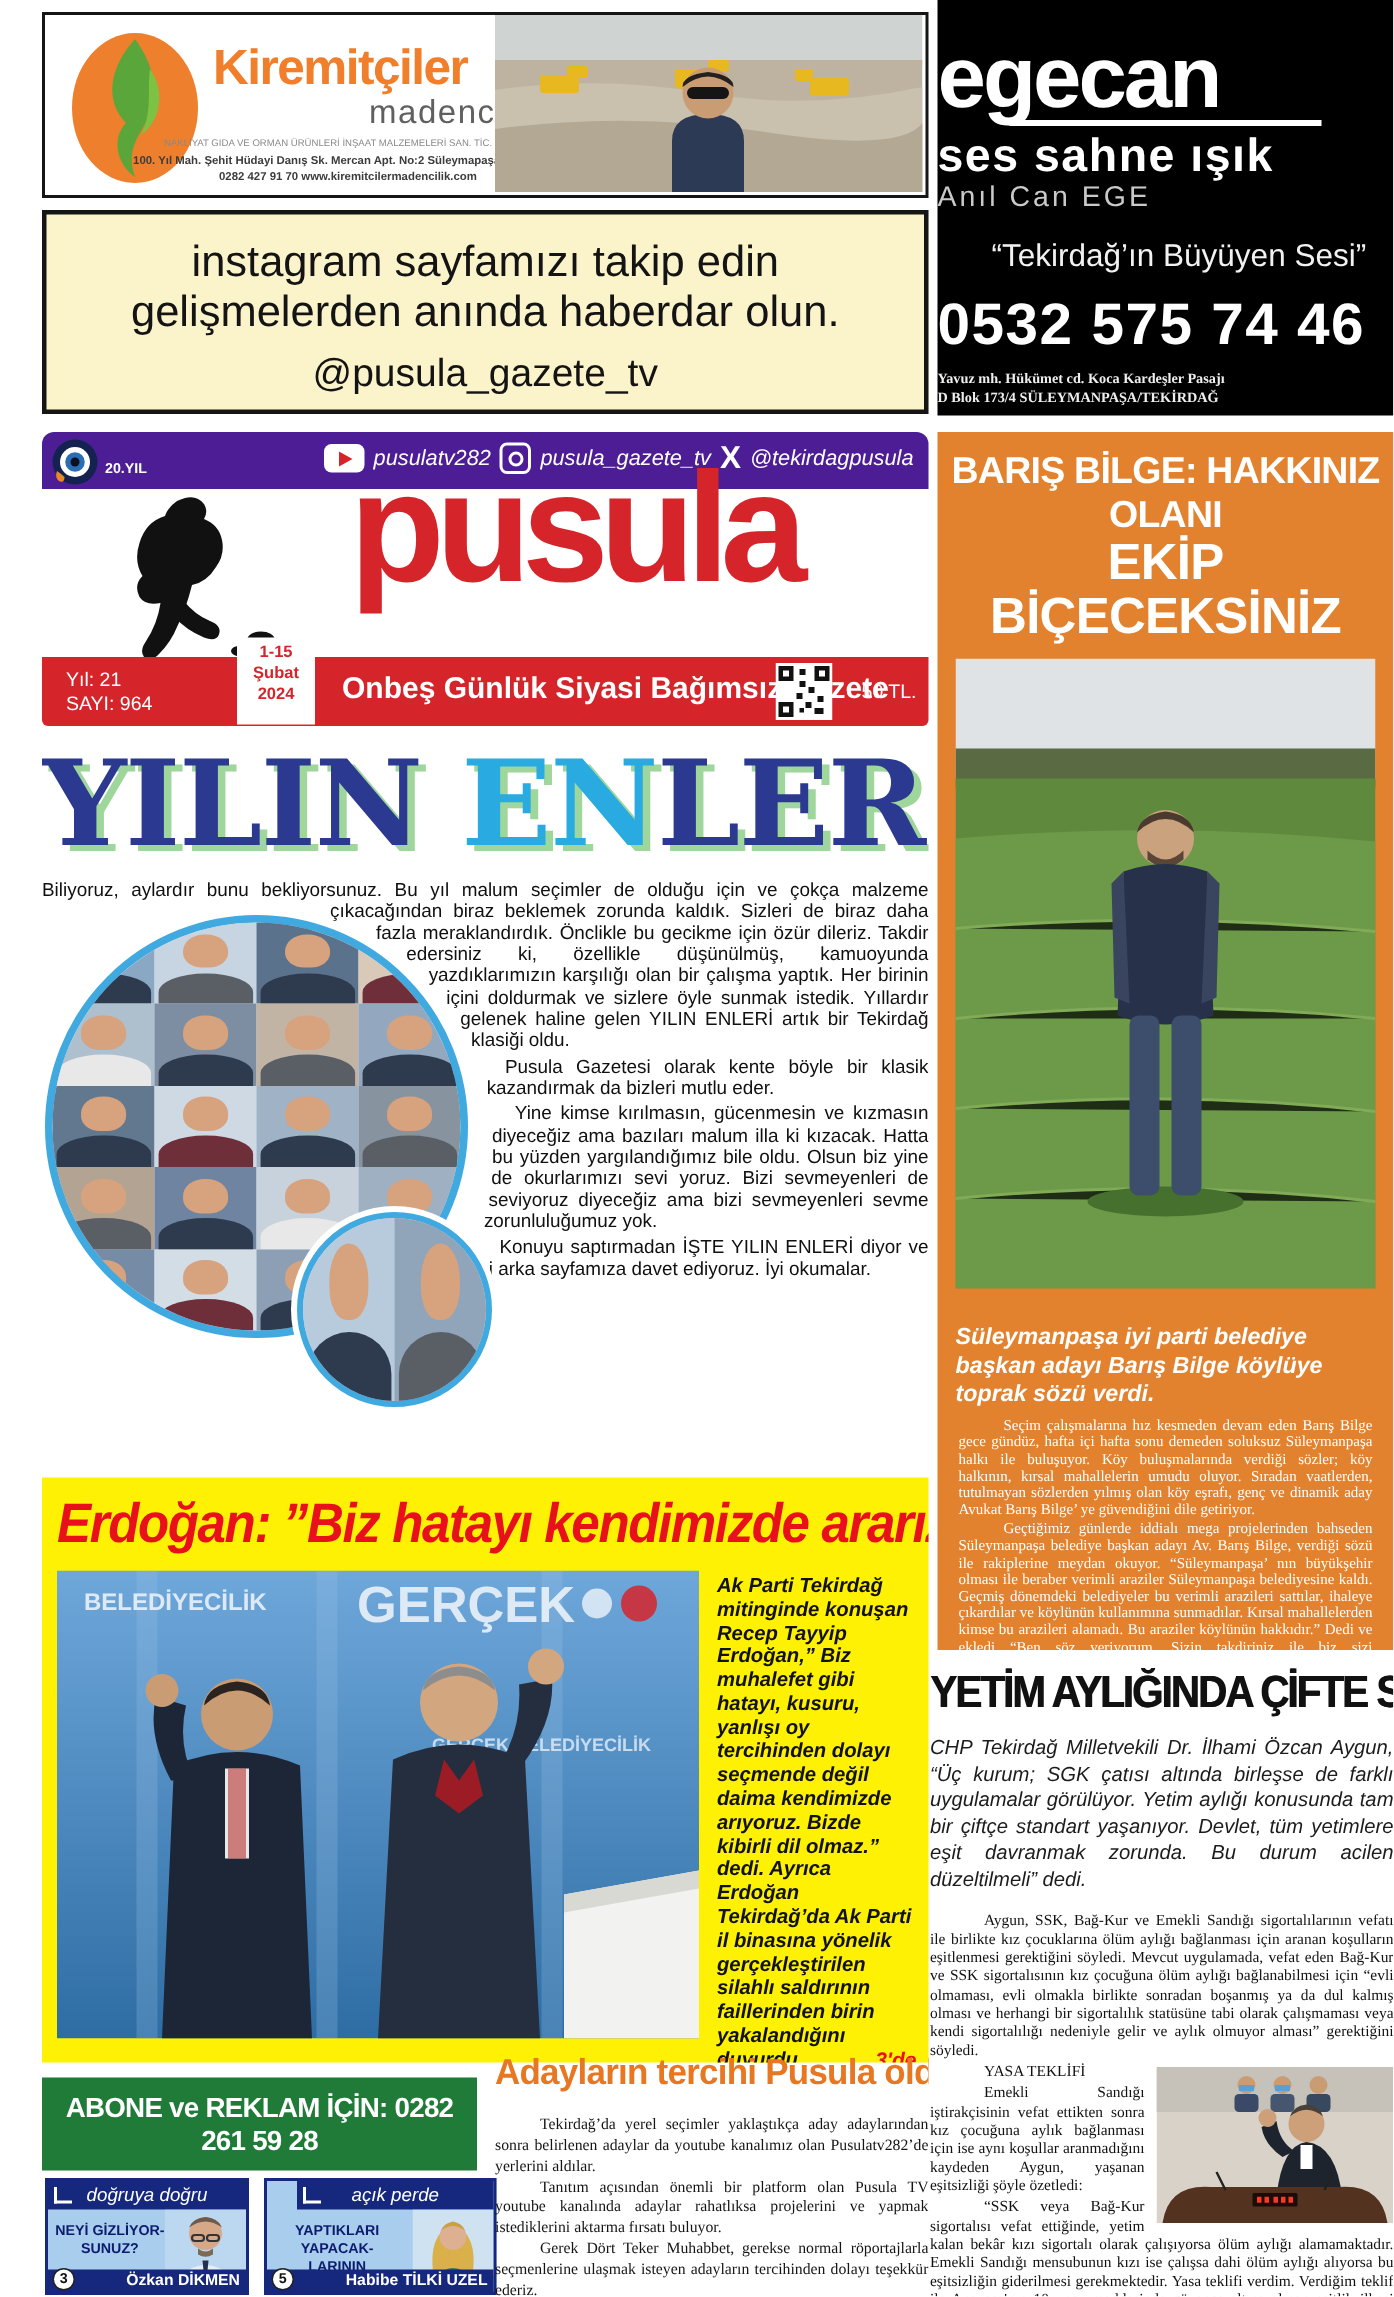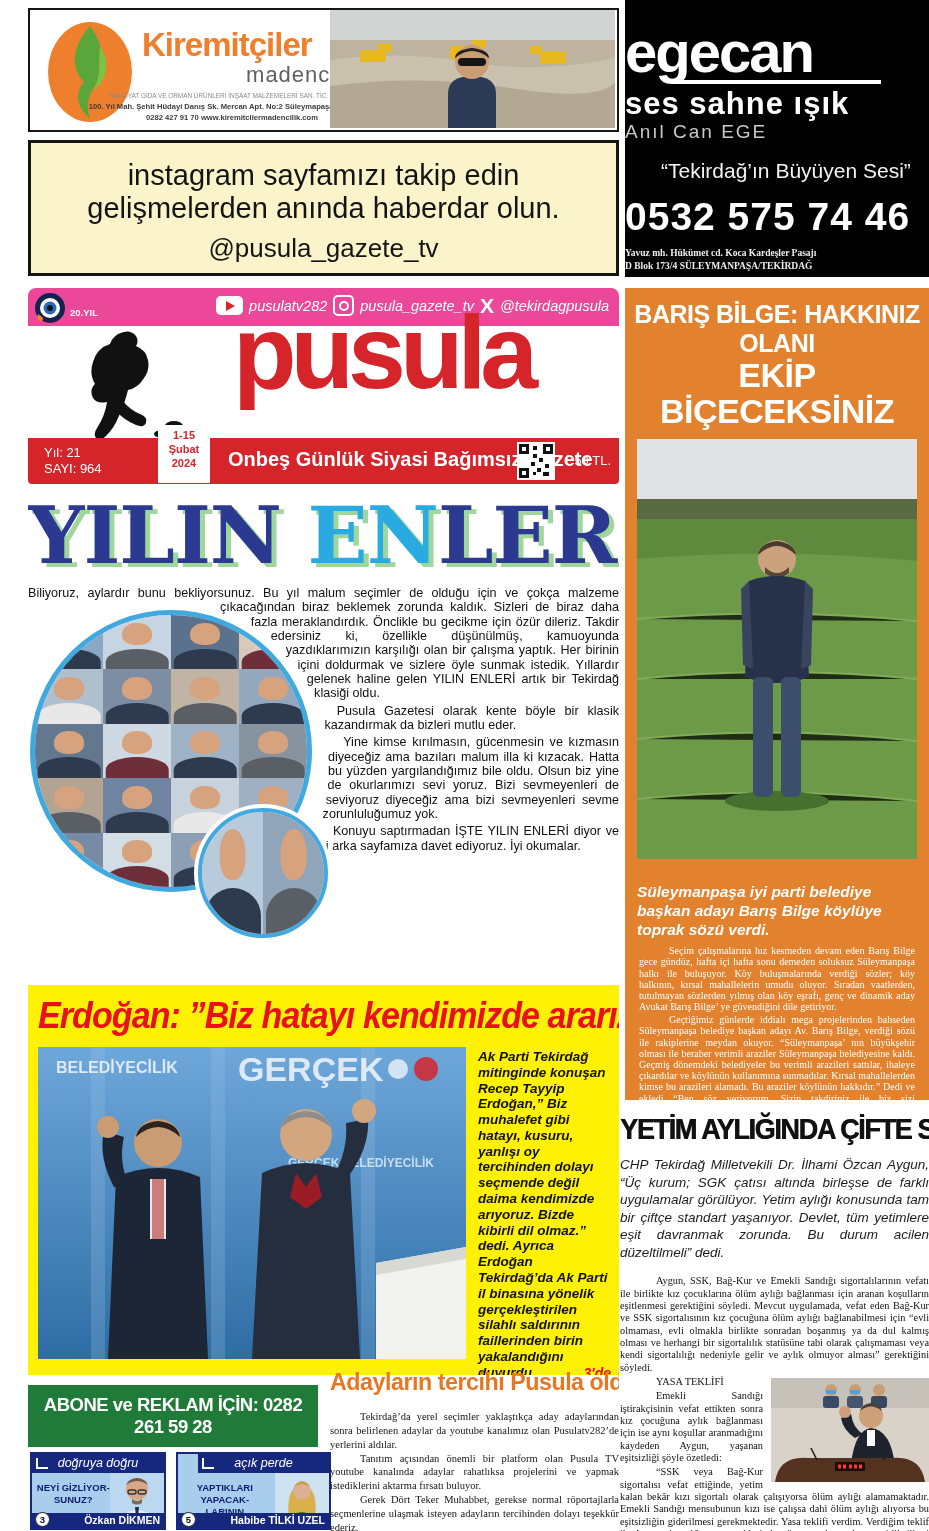--- a/index.html
+++ b/index.html
@@ -29,21 +29,21 @@
   .eg-addr{font-family:"Liberation Serif",serif;font-weight:bold;font-size:9.5px;line-height:1.35;margin-top:8px;color:#eee;}
 
   
   .banner-insta{left:28px;top:140px;width:585px;height:130px;background:#FBF4CB;border:3px solid #151515;text-align:center;color:#141414;}
   .bi-1{margin-top:16px;font-size:29px;}
   .bi-2{font-size:29px;}
   .bi-h{margin-top:8px;font-size:26px;}
 
   
   .masthead{left:28px;top:288px;width:591px;height:196px;}
-  .mh-top{position:absolute;left:0;top:0;right:0;height:38px;background:#ec4899;border-radius:8px 8px 0 0;}
+  .mh-top{position:absolute;left:0;top:0;right:0;height:38px;background:#4c1d95;border-radius:8px 8px 0 0;}
   .mh-year{position:absolute;left:42px;top:19px;color:#fff;font-size:9.5px;font-weight:bold;}
   .mh-social{position:absolute;right:10px;top:7px;display:flex;align-items:center;gap:6px;color:#fff;font-style:italic;font-size:14.5px;}
   .yt-ic{width:27px;height:19px;background:#fff;border-radius:5px;position:relative;display:inline-block;}
   .yt-ic::after{content:"";position:absolute;left:10px;top:5px;border-left:9px solid #D6242B;border-top:5px solid transparent;border-bottom:5px solid transparent;}
   .ig-ic{width:17px;height:17px;border:2px solid #fff;border-radius:5px;position:relative;display:inline-block;}
   .ig-ic::after{content:"";position:absolute;left:3.5px;top:3.5px;width:6px;height:6px;border:2px solid #fff;border-radius:50%;}
   .x-ic{font-style:normal;font-weight:bold;font-size:21px;line-height:1;}
   .mh-mid{position:absolute;left:0;top:38px;right:0;height:136px;background:#fff;}
   .mh-pusula{position:absolute;left:205px;top:-26px;font-size:104px;font-weight:bold;color:#D6242B;letter-spacing:-6px;line-height:1;}
   .mh-tag{position:absolute;right:4px;bottom:-2px;font-size:21px;font-weight:bold;color:#333;letter-spacing:1px;}

